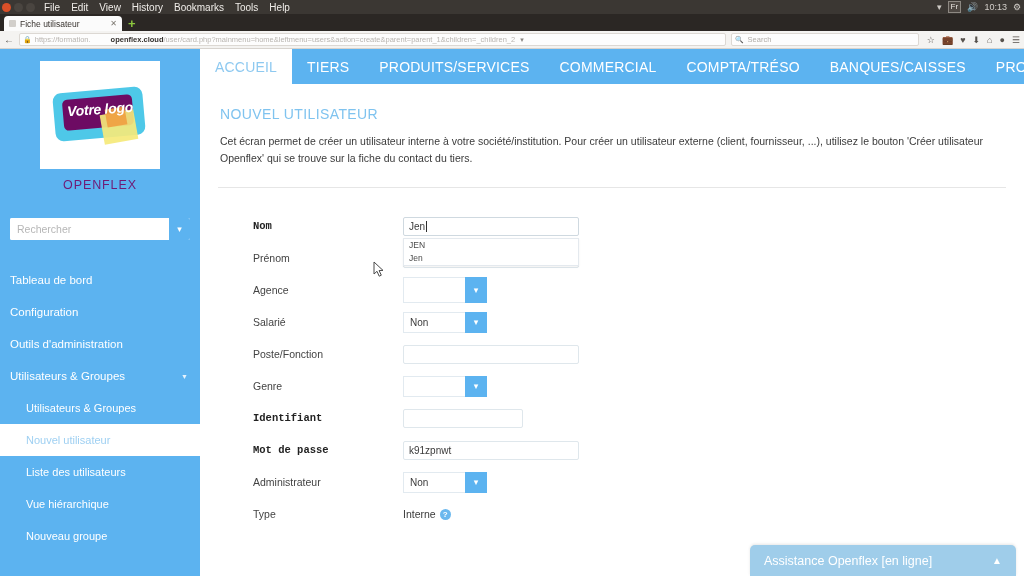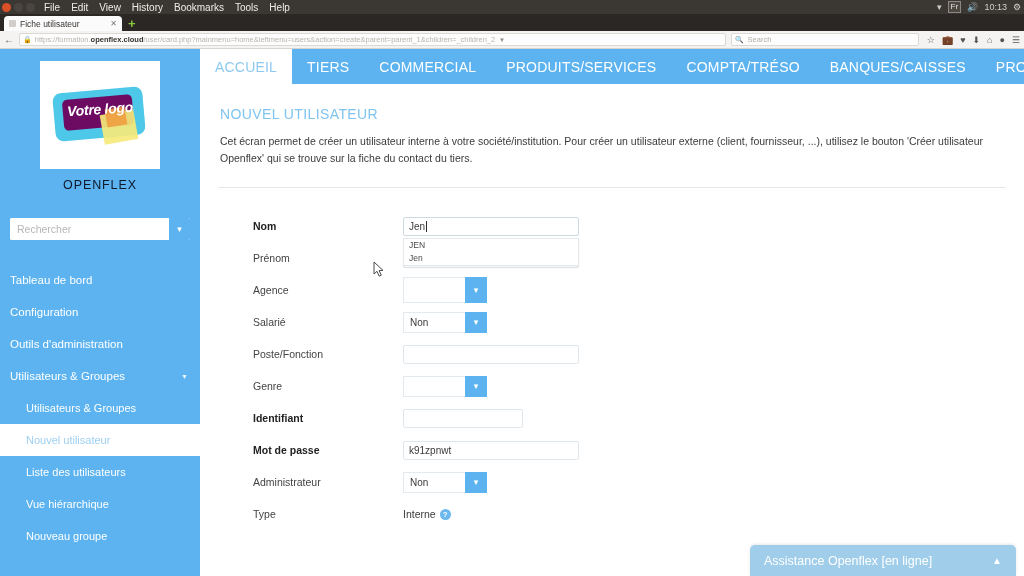--- a/index.html
+++ b/index.html
@@ -58,21 +58,21 @@
     font-size: 8px;
   }
   .nav-back { color: #55504b; font-size: 10px; }
   .urlbox {
     flex: 1; display: flex; align-items: center; gap: 3px;
     background: #fdfdfd; border: 1px solid #dcd8d3; border-radius: 2px;
     height: 13px; padding: 0 3px; overflow: hidden;
   }
   .lock-ic { font-size: 7px; color: #6f6a65; }
   .url-txt { font-size: 7.5px; color: #b9b5b0; white-space: nowrap; overflow: hidden; }
-  .url-txt b { color: #35312d; font-weight: bold; }
+  .url-txt b { color: #35312d; font-weight: bold; margin-left: 20px; }
   .url-drop { font-size: 7px; color: #8a8580; padding-left: 2px; }
   .searchbox {
     width: 188px; display: flex; align-items: center; gap: 3px;
     background: #fdfdfd; border: 1px solid #dcd8d3; border-radius: 2px;
     height: 13px; padding: 0 4px;
   }
   .searchbox .s-ic { font-size: 7px; color: #9b9691; }
   .searchbox .s-ph { font-size: 7.5px; color: #b2aea9; }
   .nav-icons { display: flex; align-items: center; gap: 7px; padding-left: 3px; }
   .nav-icons span { font-size: 9px; color: #57524d; }
@@ -108,21 +108,21 @@
     position: absolute; left: 56px; top: 24px; width: 20px; height: 18px;
     background: #f0a040; transform: rotate(-10deg); opacity: .9;
   }
   .la-text {
     position: absolute; left: 0; top: 17px; width: 100px;
     text-align: center; color: #ffffff; font-size: 14px;
     font-weight: bold; font-style: italic; letter-spacing: -.3px;
     transform: rotate(-4deg);
   }
   .brand {
-    text-align: center; color: #0f172a; font-size: 12.5px;
+    text-align: center; color: #701a75; font-size: 12.5px;
     letter-spacing: .9px; padding: 9px 0 0;
   }
   .search-row { padding: 26px 10px 0; }
   .search-field {
     display: flex; height: 22px; background: #ffffff;
     border-radius: 2px; overflow: hidden;
   }
   .search-field input {
     flex: 1; border: 0; outline: 0; padding: 0 7px;
     font-size: 10.5px; color: #8e8e8e;
@@ -183,21 +183,21 @@
   .divider { border-top: 1px solid #e6e6e6; margin: 20px 0 0; }
 
   .form { padding: 22px 0 0 35px; }
   .frow {
     display: flex; align-items: center; height: 32px;
     position: relative;
   }
   .flabel {
     width: 150px; flex: none; font-size: 10.5px; color: #434343;
   }
-  .flabel.bold { font-weight: bold; color: #222222; }
+  .flabel.bold { font-weight: bold; color: #222222; font-family: Liberation Mono, monospace; }
   .fctl { position: relative; }
   .inp {
     height: 19px; border: 1px solid #dfe7ec; background: #ffffff;
     border-radius: 2px; font-size: 10px; color: #3a3a3a;
     padding: 0 5px; display: flex; align-items: center;
     font-family: "Liberation Sans", sans-serif; outline: none;
   }
   .inp.w-long { width: 176px; }
   .inp.w-mid { width: 120px; }
   .inp.focused { border-color: #cfd9e0; }
@@ -375,24 +375,24 @@
 
     <div class="topnav">
       <div class="topnav-items">
         <div class="tn-item active">
               <span>ACCUEIL</span>
             </div>
         <div class="tn-item">
               <span>TIERS</span>
             </div>
         <div class="tn-item">
+              <span>PRODUITS/SERVICES</span>
+            </div>
+        <div class="tn-item">
               <span>COMMERCIAL</span>
-            </div>
-        <div class="tn-item">
-              <span>PRODUITS/SERVICES</span>
             </div>
         <div class="tn-item">
               <span>COMPTA/TRÉSO</span>
             </div>
         <div class="tn-item">
               <span>BANQUES/CAISSES</span>
             </div>
         <div class="tn-item">
               <span>PROJETS</span>
             </div>

